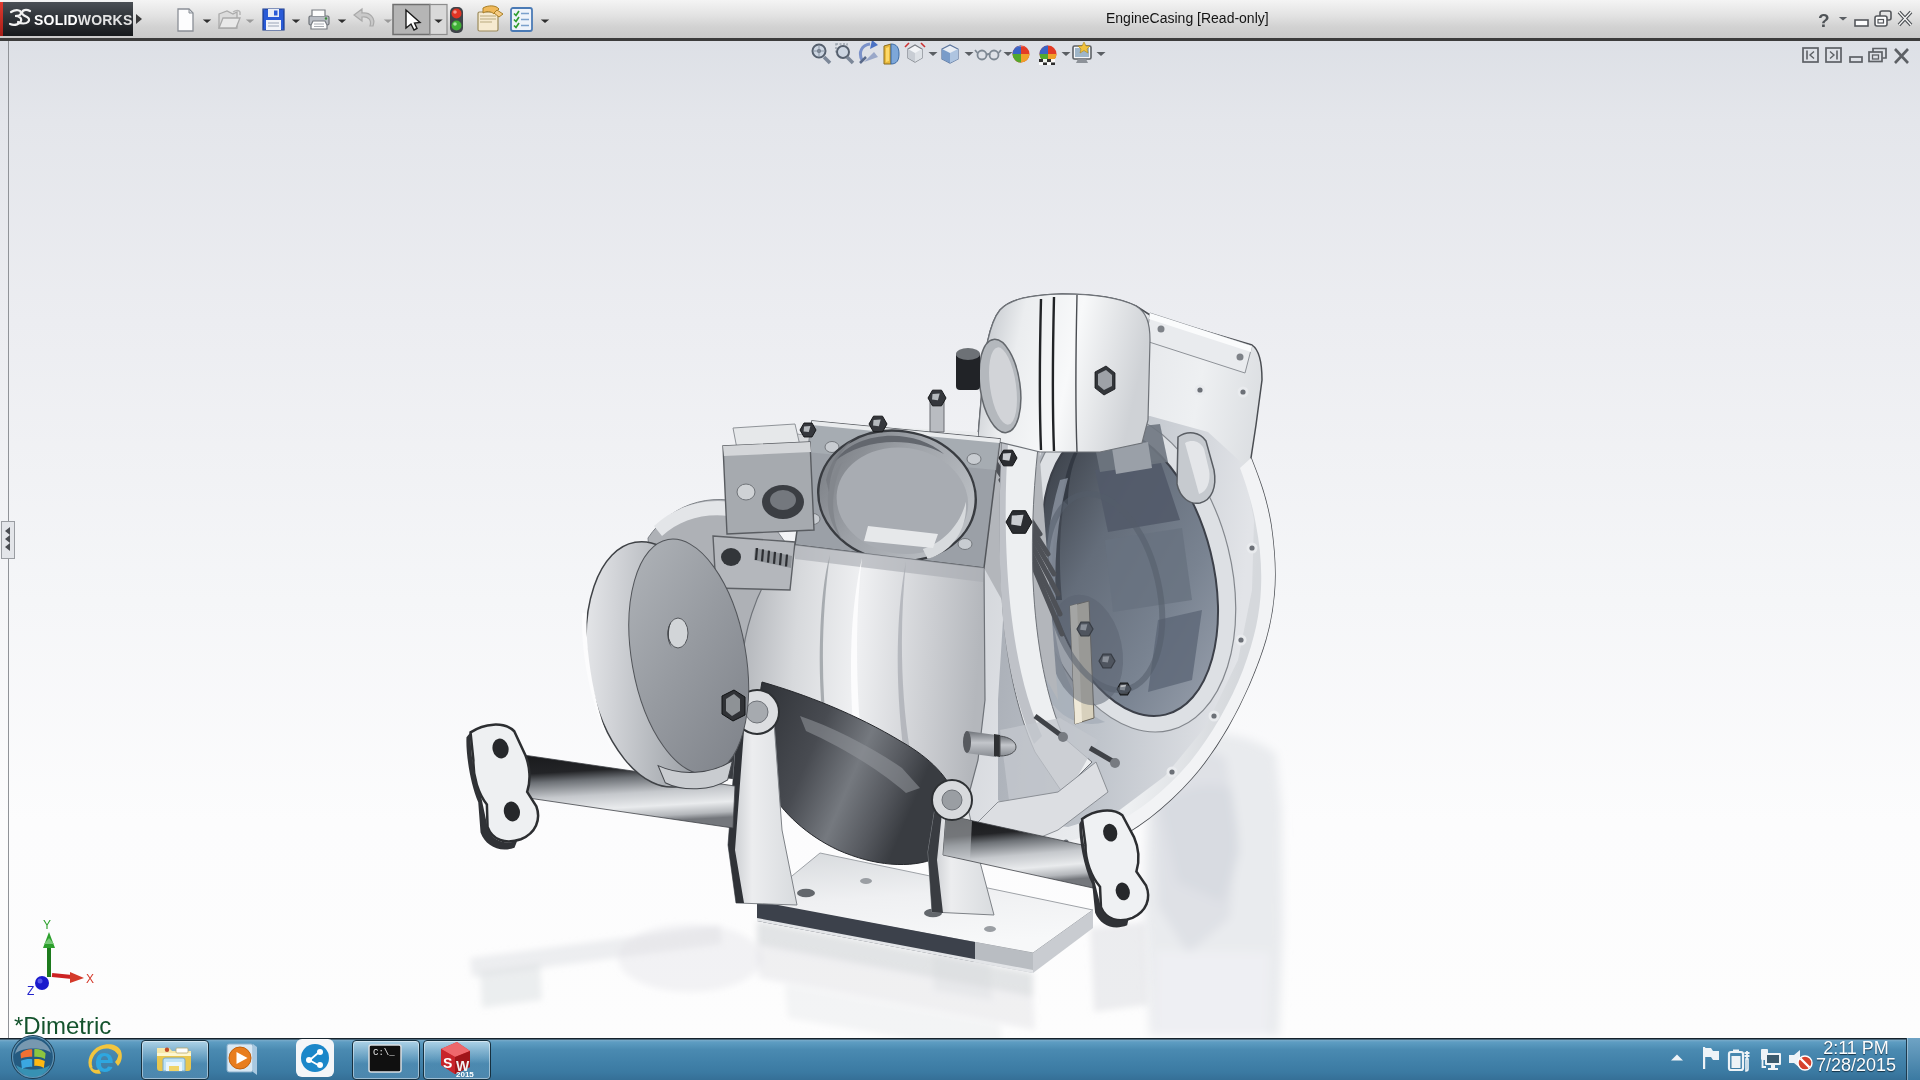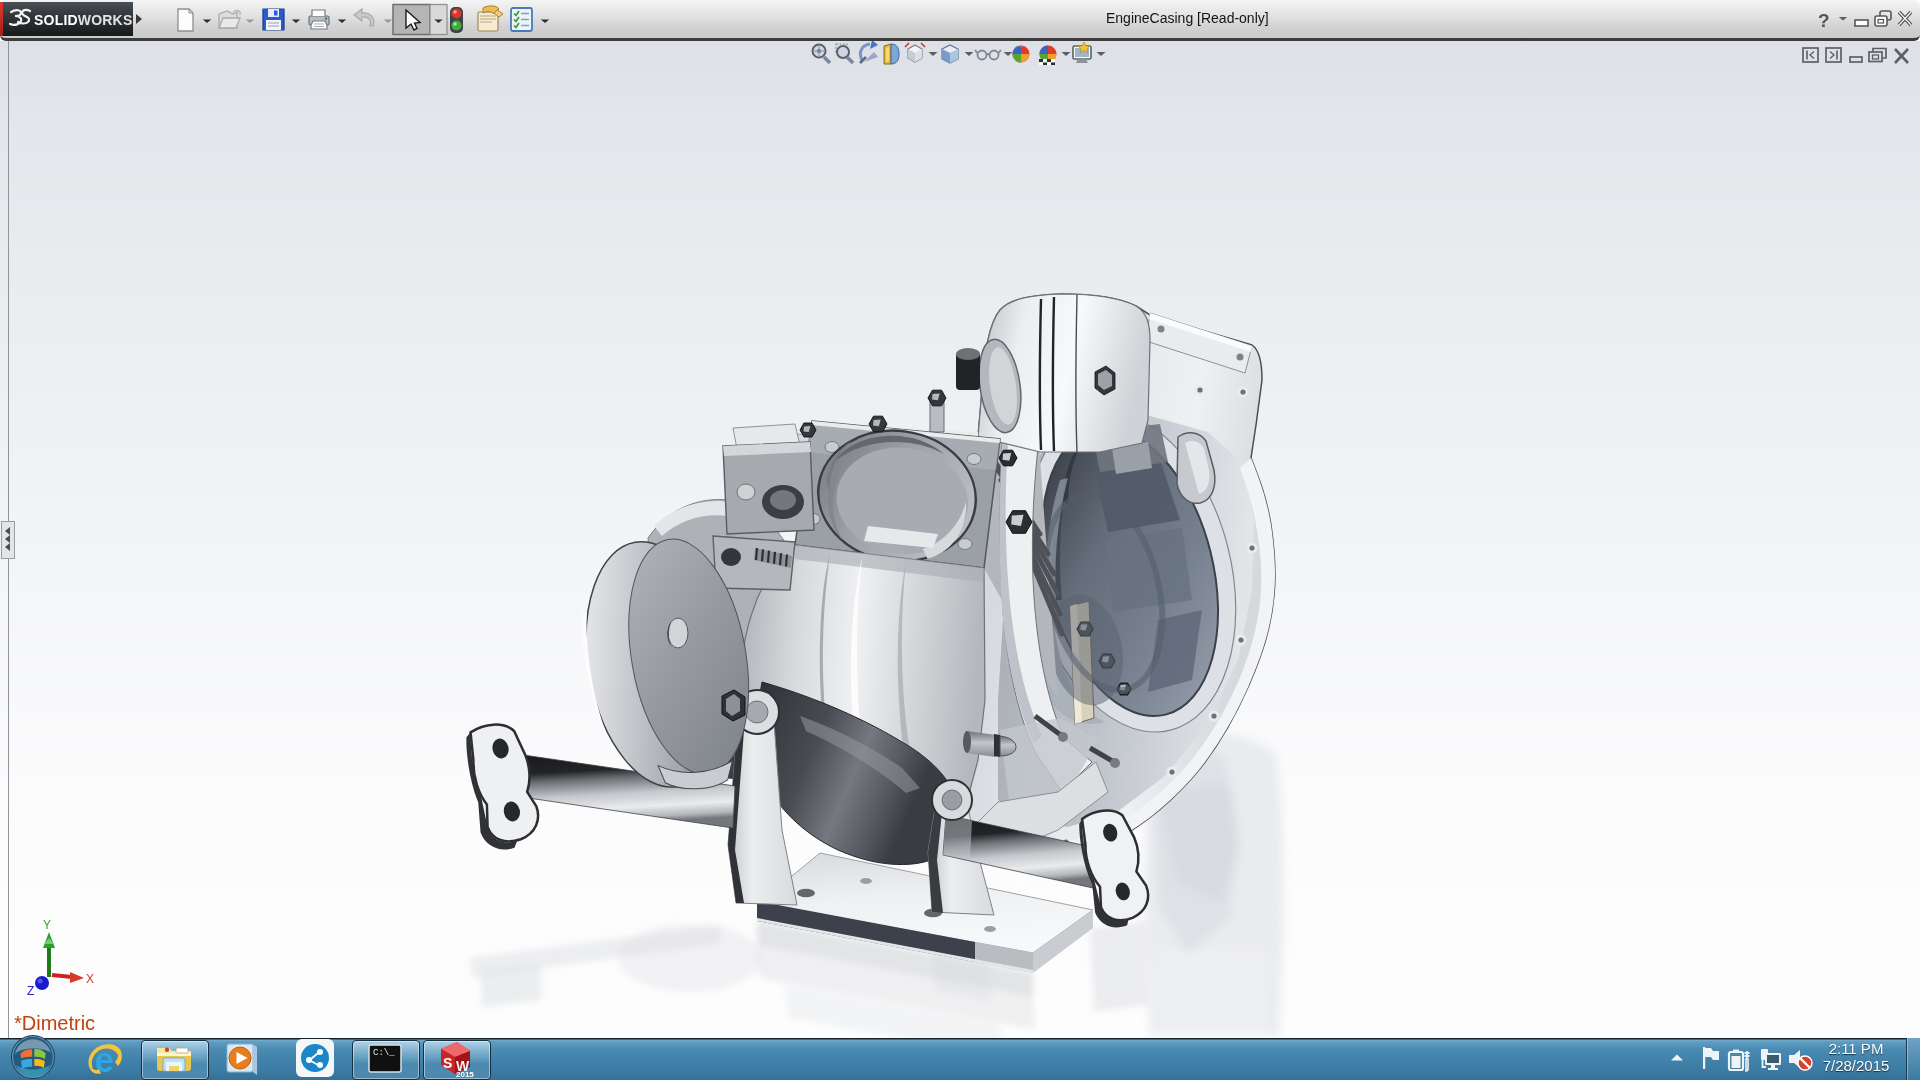--- a/index.html
+++ b/index.html
@@ -3,36 +3,36 @@
 <meta charset="utf-8">
 <style>
 html,body{margin:0;padding:0;}
 body{width:1920px;height:1080px;overflow:hidden;font-family:"Liberation Sans",sans-serif;}
 #root{position:absolute;top:0;left:0;width:1920px;height:1080px;background:#fff;}
 #viewport{position:absolute;top:41px;left:0;width:1920px;height:997px;
  background:linear-gradient(to bottom,#dde0e6 0px,#e4e6eb 80px,#ecedf1 280px,#f5f6f8 560px,#fcfcfd 780px,#fdfdfd 997px);}
 #modelsvg{position:absolute;top:0;left:0;}
 #titlebar{position:absolute;top:0;left:0;width:1920px;height:38px;
  background:linear-gradient(to bottom,#f4f4f4 0%,#e3e3e3 40%,#d2d2d2 70%,#cacaca 100%);
- border-bottom:3px solid #3c3c3c;border-radius:6px;}
+ border-bottom:3px solid #3c3c3c;}
 #swlogo{position:absolute;top:2px;left:0;width:133px;height:34px;
  background:linear-gradient(to bottom,#4a4f55 0%,#303439 45%,#17191c 100%);}
 #swlogo .red{position:absolute;left:0;top:0;width:3px;height:34px;background:linear-gradient(to bottom,#e03a2f,#a61e18);}
 #flyarrow{position:absolute;left:136px;top:14px;width:0;height:0;border-left:6px solid #3a3a3a;border-top:5px solid transparent;border-bottom:5px solid transparent;}
 #titletext{position:absolute;top:0px;left:1106px;height:40px;line-height:36px;font-size:14px;color:#141414;}
 #taskbar{position:absolute;top:1038px;left:0;width:1920px;height:42px;
  background:linear-gradient(to bottom,#17232c 0,#17232c 1px,#79abca 2px,#5e9dc2 4px,#4a8ab1 12px,#4181a9 24px,#3b7aa2 34px,#356f96 42px);}
 .appbtn{position:absolute;top:2px;width:66px;height:38px;border:1px solid #16303f;border-radius:4px;
  background:linear-gradient(to bottom,rgba(215,238,250,0.65) 0%,rgba(160,205,230,0.35) 45%,rgba(110,165,200,0.25) 60%,rgba(120,175,210,0.35) 100%);
  box-shadow:inset 0 0 0 1px rgba(255,255,255,0.45);}
 #tray{position:absolute;top:0;left:1655px;height:42px;color:#f4f8fb;}
-#traytime{position:absolute;left:155px;top:2px;width:92px;text-align:center;font-size:15px;line-height:17px;color:#fdfeff;text-shadow:0 1px 1px rgba(10,30,45,0.8);}
+#traytime{position:absolute;left:155px;top:2px;width:92px;text-align:center;font-size:18px;line-height:17px;color:#fdfeff;text-shadow:0 1px 1px rgba(10,30,45,0.8);}
 #showdesk{position:absolute;top:1038px;left:1906px;width:14px;height:42px;
  background:linear-gradient(to bottom,#6fa3c4,#3b7aa2);border-left:1px solid #1d3a4e;box-shadow:inset 1px 0 0 rgba(255,255,255,0.35);}
-#dimetric{position:absolute;left:14px;top:1012px;font-size:20px;color:#c2410c;}
+#dimetric{position:absolute;left:14px;top:1012px;font-size:24px;color:#14532d;}
 #leftline{position:absolute;left:8px;top:41px;width:1px;height:997px;background:#909398;}
 #lefttab{position:absolute;left:1px;top:521px;width:12px;height:36px;background:#e3e5e9;border:1px solid #9a9da2;}
 </style>
 </head>
 <body>
 <div id="root">
 <div id="viewport"></div>
 <svg id="modelsvg" width="1920" height="1080" viewBox="0 0 1920 1080">
 <defs>
 <linearGradient id="gBody" x1="0" y1="0" x2="1" y2="0.3">

